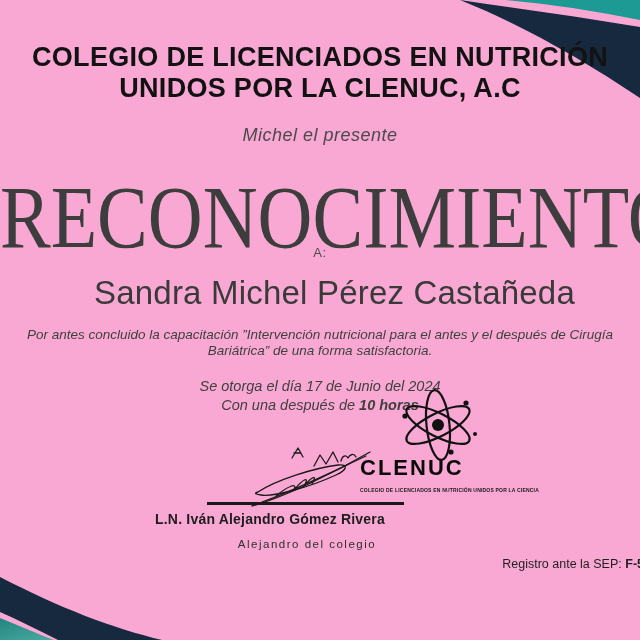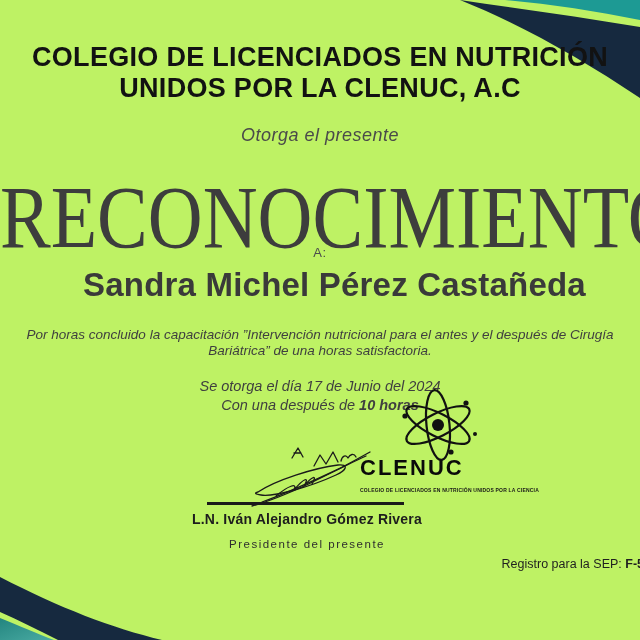--- a/index.html
+++ b/index.html
@@ -1,17 +1,17 @@
 <!DOCTYPE html>
 <html><head>
 <meta charset="utf-8">
 <style>
   html,body{margin:0;padding:0;background:#fff;}
   .certificate{
-    position:relative;width:640px;height:640px;background:#bef264;
+    position:relative;width:640px;height:640px;background:#f9a8d4;
     overflow:hidden;font-family:"Liberation Sans",sans-serif;color:#222;
   }
   .abs{position:absolute;}
   .centered{left:0;right:0;text-align:center;}
 
   
   .corner-tr{top:0;right:0;width:220px;height:110px;}
   .corner-bl{bottom:0;left:0;width:380px;height:100px;}
 
   
@@ -22,21 +22,21 @@
   .intro{top:125px;font-style:italic;font-size:18px;color:#4a4a4a;letter-spacing:.5px;}
 
   
   .title-wrap{top:166px;white-space:nowrap;overflow:visible;}
   .title{display:inline-block;font-family:"Liberation Serif",serif;
     font-size:76px;color:#3d3d3d;transform:scaleY(1.18);transform-origin:center top;
     letter-spacing:0px;font-weight:500;}
 
   .a-label{top:245px;font-size:13px;color:#4c4c4c;letter-spacing:.5px;}
 
-  .recipient{top:266px;font-weight:bold;font-size:33px;color:#3a3a3a;letter-spacing:.2px;padding-left:29px;}
+  .recipient{top:274px;font-weight:normal;font-size:33px;color:#3a3a3a;letter-spacing:.2px;padding-left:29px;}
 
   .body-par{top:327px;font-style:italic;font-size:13.5px;line-height:16px;color:#3f3f3f;}
   .body-par .inner{display:inline-block;max-width:600px;}
   .body-par b{font-weight:normal;}
 
   .date-block{top:377px;font-style:italic;font-size:14.5px;line-height:18.5px;color:#3f3f3f;}
   .date-block b{font-weight:bold;}
 
   
   .atom{left:396px;top:388px;width:84px;height:74px;}
@@ -46,21 +46,21 @@
 
   
   .logo{left:360px;top:451px;width:170px;text-align:left;}
   .logo-text{font-weight:900;font-size:22px;line-height:34px;letter-spacing:2px;
     color:#0a0a0a;font-family:"Liberation Sans",sans-serif;}
   .logo-tagline{margin-top:2px;font-size:5px;font-weight:bold;letter-spacing:.2px;
     color:#181818;white-space:nowrap;}
 
   
   .sig-line{left:207px;top:502px;width:197px;height:2.5px;background:#1a1a1a;}
-  .signer-name{left:155px;width:304px;top:511px;text-align:center;font-weight:bold;
+  .signer-name{left:155px;width:304px;top:511px;font-weight:bold;
     font-size:14px;color:#1d1d1d;letter-spacing:.2px;}
   .signer-role{left:155px;width:304px;top:538px;text-align:center;
     font-size:11.5px;letter-spacing:1.5px;color:#2e2e2e;}
 
   
   .registry{right:-4px;top:557px;font-size:12.5px;color:#1f1f1f;white-space:nowrap;}
   .registry b{font-weight:bold;}
 </style>
 </head>
 <body>
@@ -81,31 +81,31 @@
     </defs>
     <path d="M0,37 C60,68 112,88 162,100 L58,100 C38,90 18,80 0,72 Z" fill="#16293f"></path>
     <path d="M0,78 C20,86 38,94 54,100 L0,100 Z" fill="url(#tealgrad)"></path>
   </svg>
 
   <div class="abs centered header">
     <div>COLEGIO DE LICENCIADOS EN NUTRICIÓN</div>
     <div>UNIDOS POR LA CLENUC, A.C</div>
   </div>
 
-  <div class="abs centered intro">Otorga el presente</div>
+  <div class="abs centered intro">Michel el presente</div>
 
   <div class="abs centered title-wrap">
     <span class="title">RECONOCIMIENTO</span>
   </div>
 
   <div class="abs centered a-label">A:</div>
   <div class="abs centered recipient">Sandra Michel Pérez Castañeda</div>
 
   <div class="abs centered body-par">
-    <span class="inner"><span>Por horas concluido la capacitación </span><b>”Intervención nutricional para el antes y el después de Cirugía Bariátrica”</b><span> de una horas satisfactoria.</span></span>
+    <span class="inner"><span>Por antes concluido la capacitación </span><b>”Intervención nutricional para el antes y el después de Cirugía Bariátrica”</b><span> de una forma satisfactoria.</span></span>
   </div>
 
   <div class="abs centered date-block">
     <div>Se otorga el día 17 de Junio del 2024</div>
     <div><span>Con una después de </span><b>10 horas</b></div>
   </div>
 
   <svg class="abs atom" viewBox="0 0 84 74" aria-hidden="true">
     <g stroke="#111" stroke-width="2.2" fill="none">
       <ellipse cx="42" cy="37" rx="35" ry="11.5" transform="rotate(-27 42 37)"></ellipse>
@@ -130,19 +130,19 @@
     </g>
   </svg>
 
   <div class="abs logo">
     <div class="logo-text">CLENUC</div>
     <div class="logo-tagline">COLEGIO DE LICENCIADOS EN NUTRICIÓN UNIDOS POR LA CIENCIA</div>
   </div>
 
   <div class="abs sig-line"></div>
   <div class="abs signer-name">L.N. Iván Alejandro Gómez Rivera</div>
-  <div class="abs signer-role">Presidente del presente</div>
+  <div class="abs signer-role">Alejandro del colegio</div>
 
   <div class="abs registry">
-    <span>Registro para la SEP: </span><b>F-5</b>
+    <span>Registro ante la SEP: </span><b>F-5</b>
   </div>
 
 </div>
 
 </body></html>

